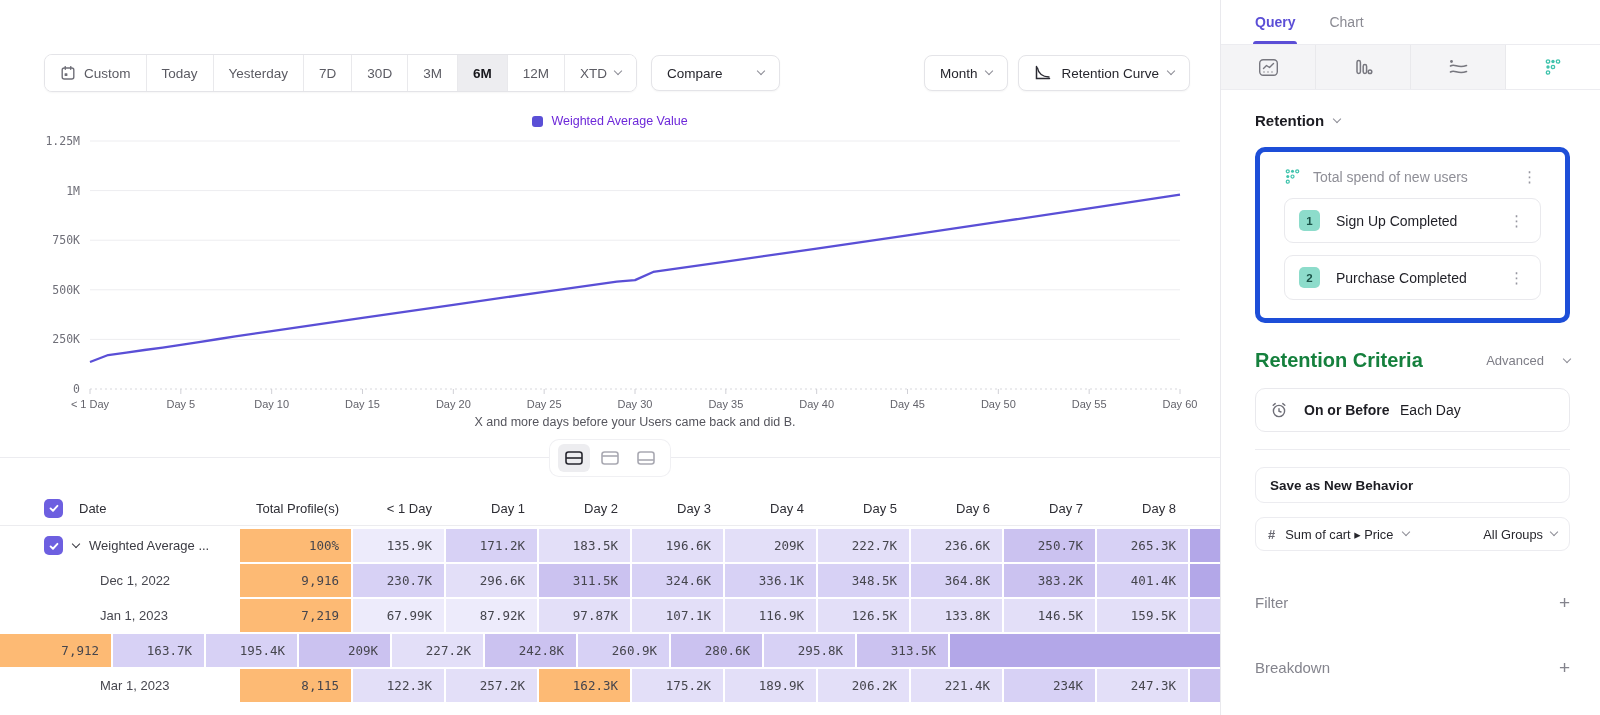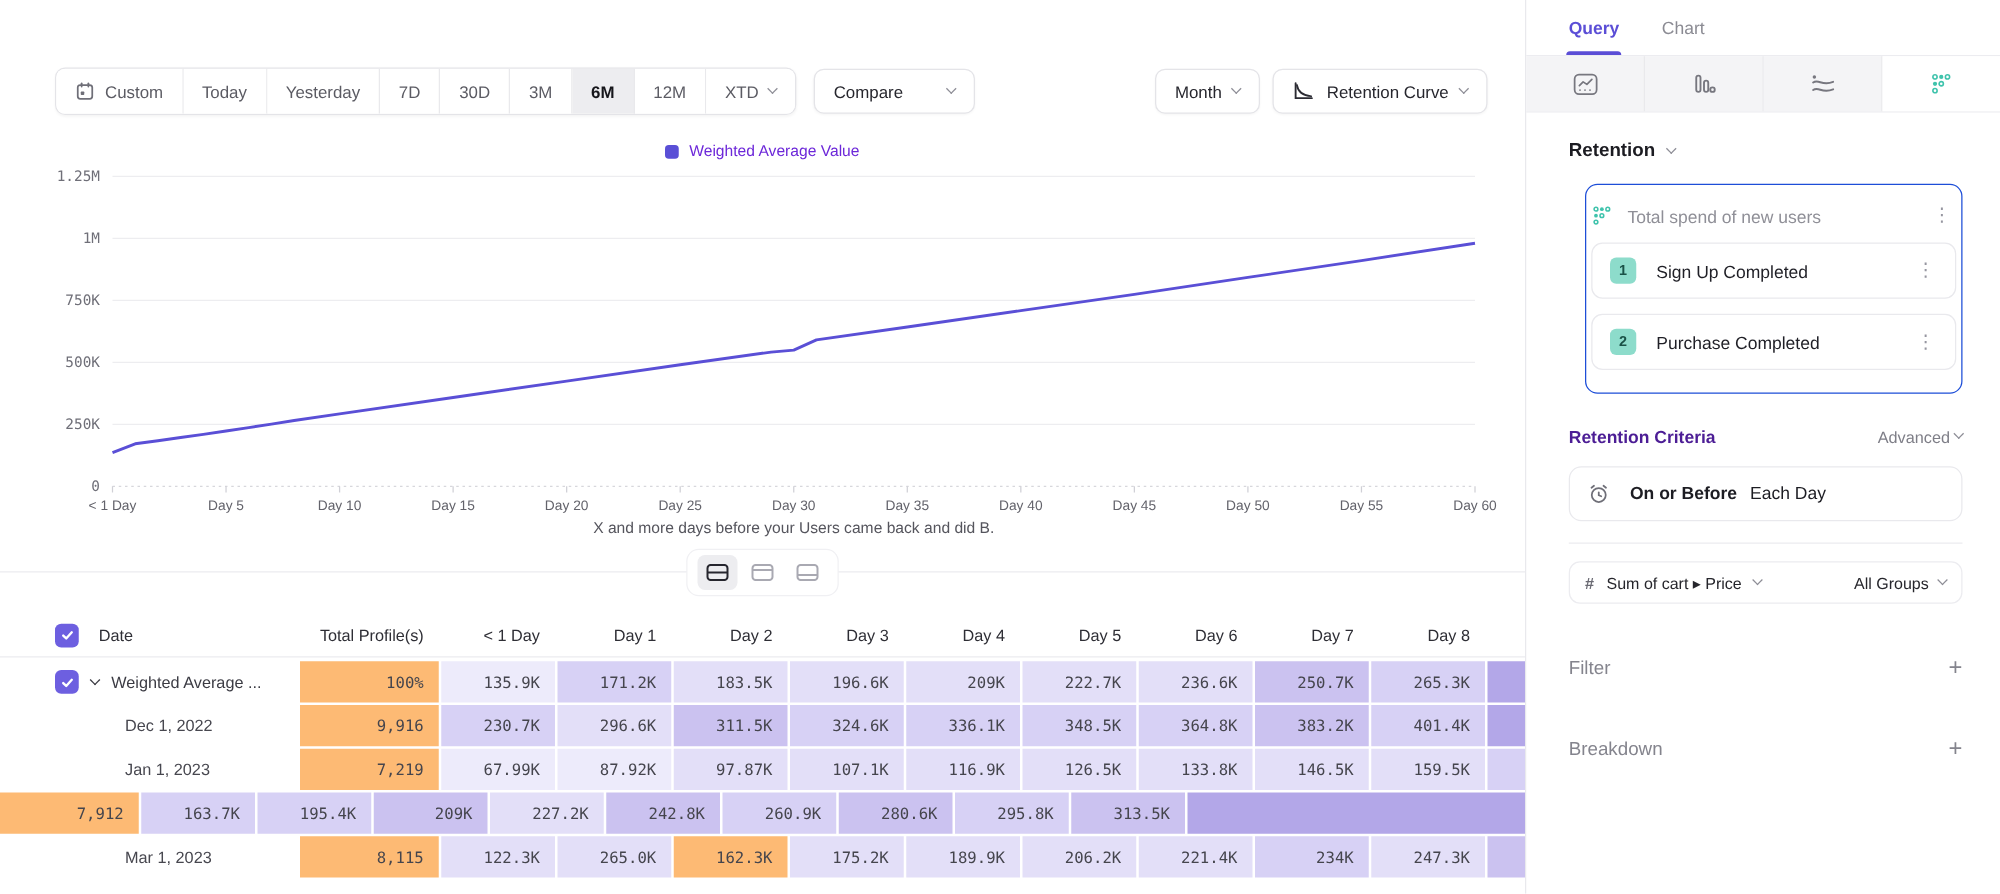--- a/index.html
+++ b/index.html
@@ -70,32 +70,32 @@
   .ptab.active { color:#5B4ED6; font-weight:700; }
   .ptab.active:after { content:""; position:absolute; left:-2px; right:-2px; bottom:0; height:3px;
                        background:#5B4ED6; border-radius:3px 3px 0 0; }
   .ct-strip { display:flex; height:45px; border-bottom:1px solid #ececf0; }
   .ct-btn { flex:1; display:flex; align-items:center; justify-content:center; background:#f4f4f6;
             border:none; border-right:1px solid #e9e9ec; color:#77777f; cursor:pointer; }
   .ct-btn:last-child { border-right:none; }
   .ct-btn.active { background:#fff; color:#3FC3AC; }
   .pcontent { padding:22px 30px 0 34px; }
   .pheading { display:flex; align-items:center; gap:10px; font-size:15px; font-weight:700; color:#1c1c22; }
-  .bcard { margin-top:18px; border:1px solid #1d4ed8; border-radius:10px; padding:15px 4px 18px;margin-left:13px; }
+  .bcard { margin-top:18px; border:5px solid #1d4ed8; border-radius:10px; padding:15px 24px 18px; }
   .bcard-head { display:flex; align-items:center; gap:12px; }
   .bcard-title { font-size:14px; color:#8f8f97; flex:1; }
   .kebab { font-size:15px; color:#9696a0; cursor:pointer; line-height:1; padding:2px 4px; }
   .step { display:flex; align-items:center; border:1px solid #e9e9ed; border-radius:9px;
           height:45px; margin-top:12px; padding:0 12px 0 14px; background:#fff; cursor:pointer; }
   .badge { width:21px; height:21px; border-radius:5px; background:#8DDCCB; color:#1A5247;
            font-weight:700; font-size:11.5px; display:flex; align-items:center; justify-content:center; flex:none; }
   .step-label { font-size:14px; color:#1f1f26; font-weight:500; margin-left:16px; flex:1; }
   .criteria-head { display:flex; align-items:center; margin-top:26px; }
-  .criteria-title { font-size:14px; font-weight:700; color:#4c1d95; flex:1; }
-  .advanced { display:flex; align-items:center; gap:4px; font-size:13px; color:#7e7e87; cursor:pointer; }
+  .criteria-title { font-size:20px; font-weight:700; color:#15803d; flex:1; }
+  .advanced { display:flex; align-items:center; gap:20px; font-size:13px; color:#7e7e87; cursor:pointer; }
   .ccard { margin-top:16px; border:1px solid #e9e9ed; border-radius:10px; height:44px;
            display:flex; align-items:center; gap:16px; padding:0 14px; cursor:pointer; }
   .cond { font-size:14px; font-weight:600; color:#1d1d23; }
   .win { font-size:14px; color:#1d1d23; margin-left:6px; }
   .pdivider { height:1px; background:#ececf0; margin-top:17px; }
   .save-btn { margin-top:17px; width:100%; height:36px; border:1px solid #ececf0; border-radius:9px;
               background:#fff; text-align:left; padding:0 14px; font-family:inherit; font-size:13.5px;
               font-weight:600; color:#1c1c22; cursor:pointer; }
   .measure { margin-top:14px; border:1px solid #ececf0; border-radius:9px; height:34px;
              display:flex; align-items:center; gap:10px; padding:0 12px; cursor:pointer; }
@@ -343,21 +343,21 @@
             <div class="cv mono" style="background: rgb(215, 209, 245);">295.8K</div>
             <div class="cv mono" style="background: rgb(203, 194, 240);">313.5K</div>
             <div class="csliver" style="background: rgb(179, 167, 232);"></div>
           </div>
           <div class="trow">
             <div class="c0">
               <span class="date-label">Mar 1, 2023</span>
             </div>
             <div class="c1 mono row-bg-total">8,115</div>
             <div class="cv mono" style="background: rgb(227, 223, 248);">122.3K</div>
-            <div class="cv mono" style="background: rgb(227, 223, 248);">265.0K</div>
+            <div class="cv mono" style="background: rgb(227, 223, 248);">257.2K</div>
             <div class="cv mono" style="background: #fdba74;">162.3K</div>
             <div class="cv mono" style="background: rgb(227, 223, 248);">175.2K</div>
             <div class="cv mono" style="background: rgb(227, 223, 248);">189.9K</div>
             <div class="cv mono" style="background: rgb(227, 223, 248);">206.2K</div>
             <div class="cv mono" style="background: rgb(227, 223, 248);">221.4K</div>
             <div class="cv mono" style="background: rgb(215, 209, 245);">234K</div>
             <div class="cv mono" style="background: rgb(227, 223, 248);">247.3K</div>
             <div class="csliver" style="background: rgb(203, 194, 240);"></div>
           </div>
         </div>
@@ -469,20 +469,21 @@
           </svg>
           </span>
         <span>
           <span class="cond">On or Before</span>
           <span class="win">Each Day</span>
         </span>
       </div>
 
       <div class="pdivider"></div>
 
+      <button class="save-btn">Save as New Behavior</button>
 
       <div class="measure">
         <span class="hash">#</span>
         <span class="measure-label">Sum of cart ▸ Price</span>
         <i class="chev gray"></i>
         <span class="groups">
           <span>All Groups</span>
           <i class="chev gray"></i>
         </span>
       </div>

